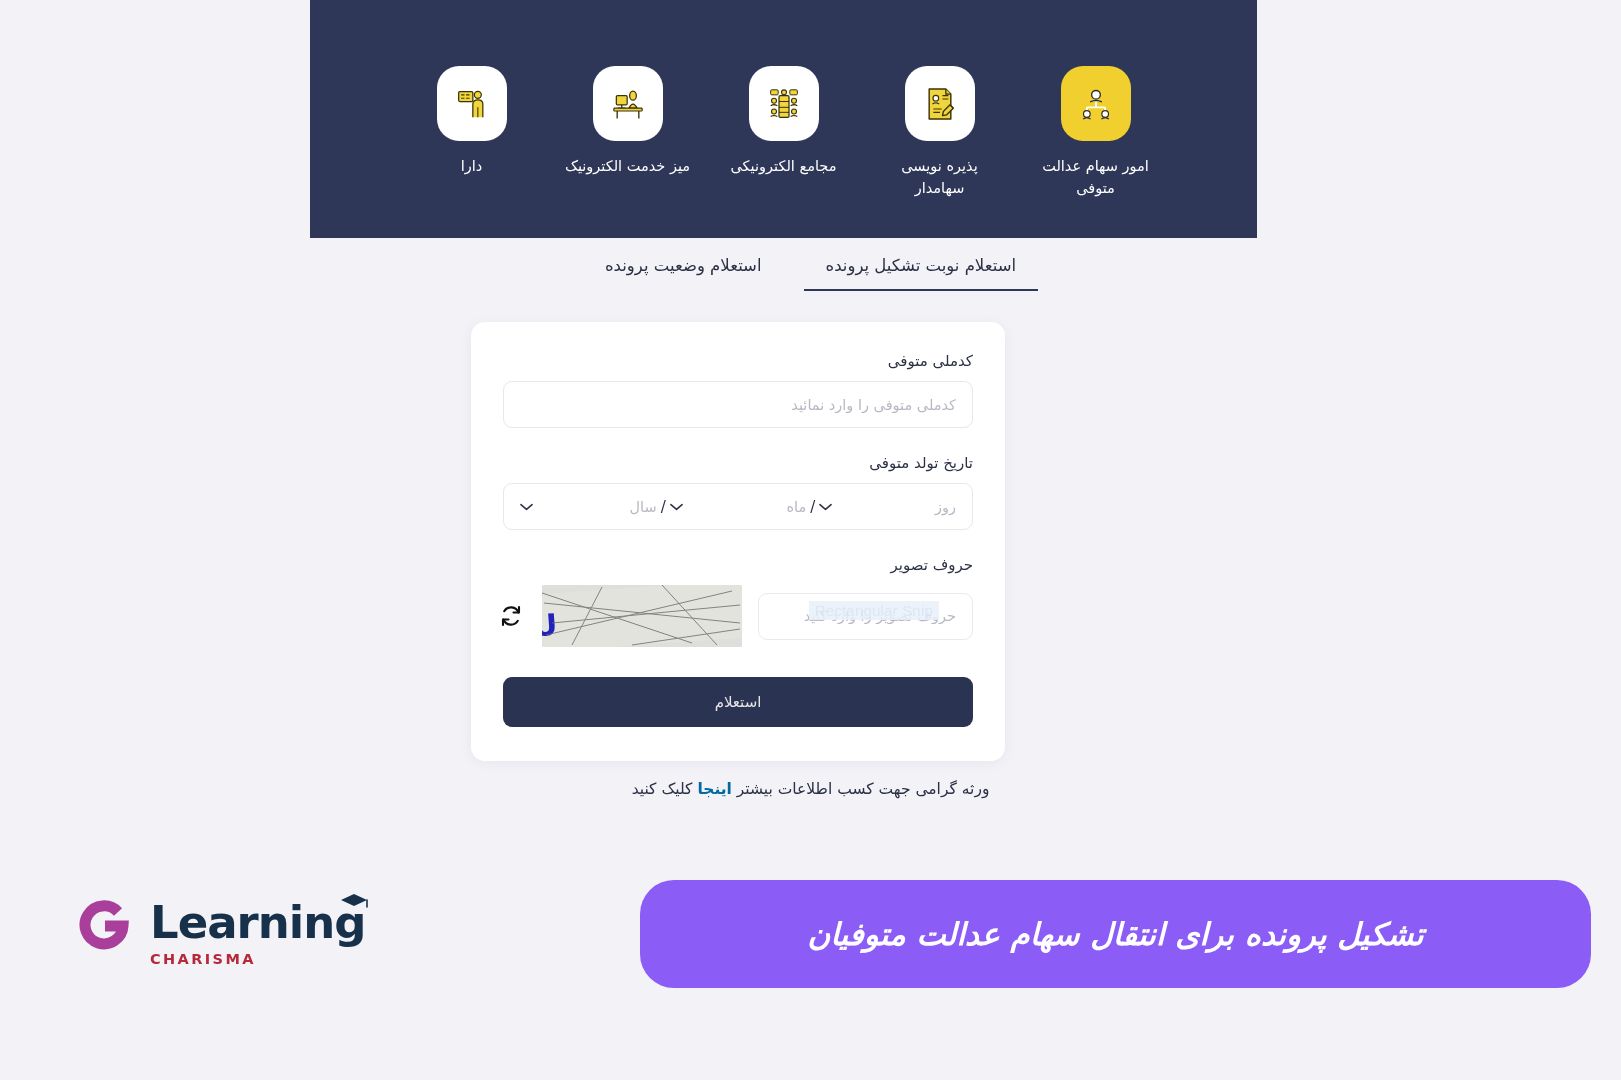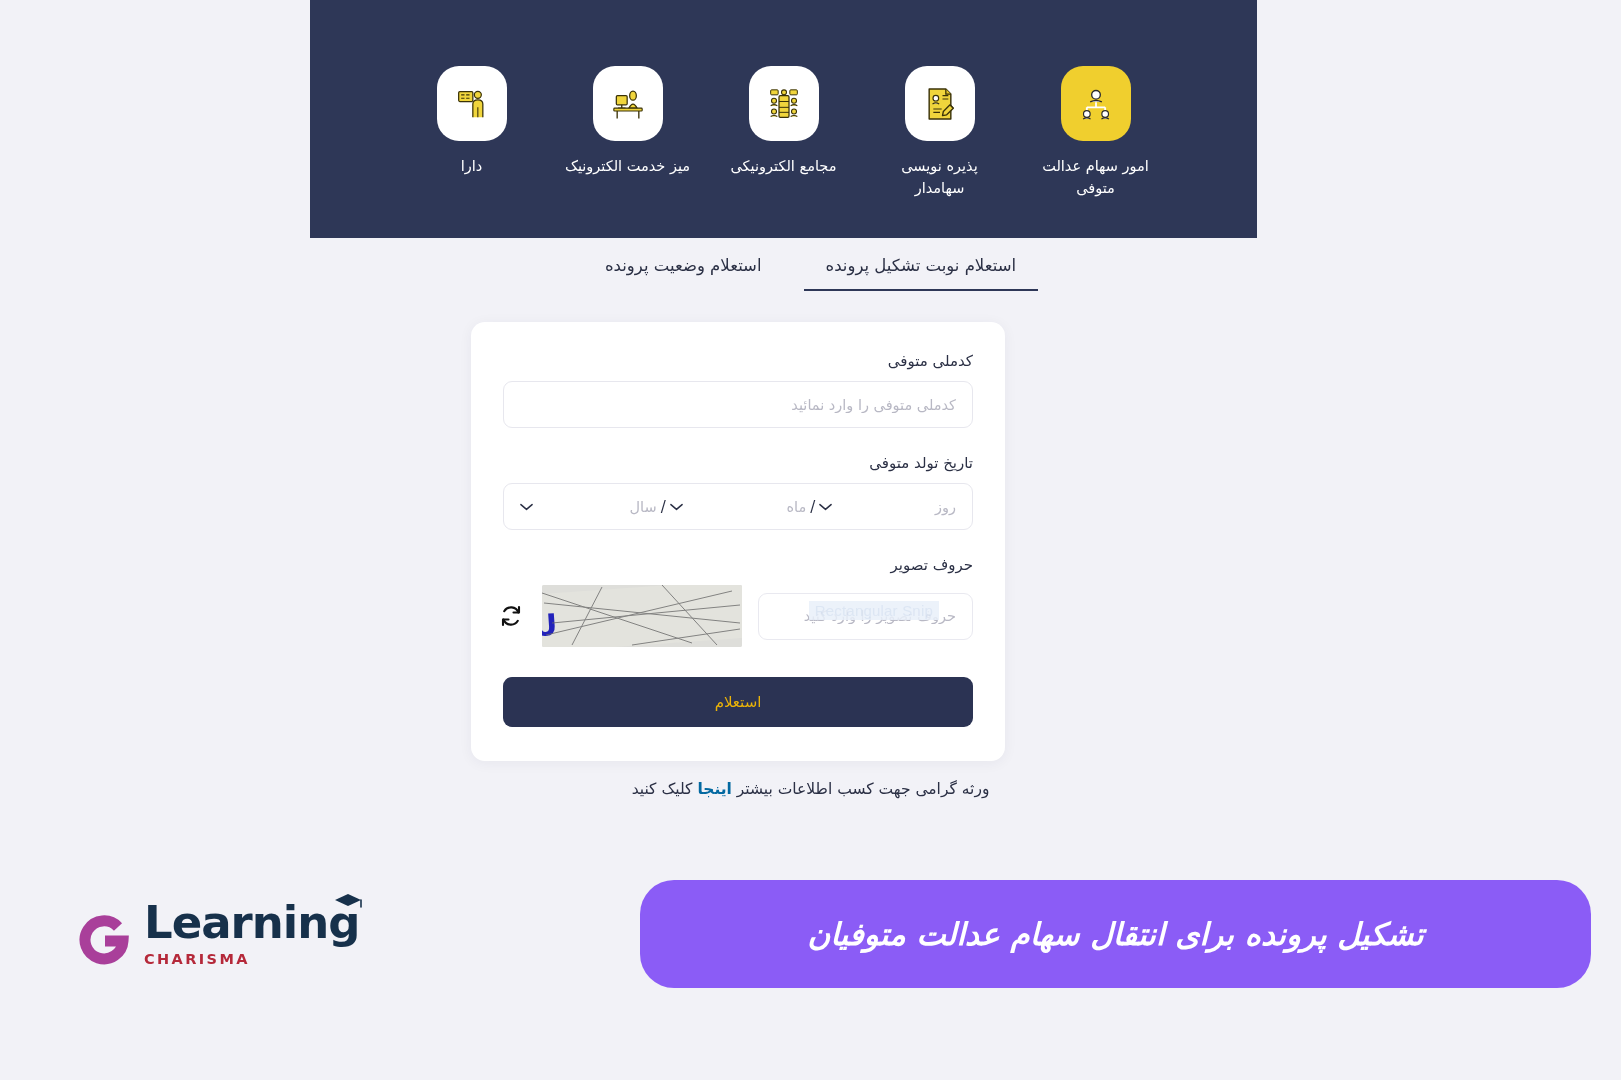--- a/index.html
+++ b/index.html
@@ -231,21 +231,21 @@
     border: none;
   }
 
   .submit-btn {
     width: 100%;
     height: 50px;
     margin-top: 30px;
     background: #2b3353;
     border: none;
     border-radius: 9px;
-    color: #eab308;
+    color: #e5e5e5;
     font-size: 15px;
     font-family: inherit;
     cursor: pointer;
   }
 
   
   .helper-line {
     position: absolute;
     top: 780px;
     left: 0;
@@ -262,22 +262,22 @@
     text-decoration: none;
     font-weight: bold;
   }
 
   
   .logo-block {
     position: absolute;
     left: 78px;
     top: 900px;
     display: flex;
-    align-items: flex-end;
-    gap: 14px;
+    align-items: flex-start;
+    gap: 20px;
     direction: ltr;
   }
 
   .logo-mark { width: 52px; height: 52px; flex: none; }
 
   .logo-text { display: flex; flex-direction: column; line-height: 1; }
 
   .logo-word {
     font-size: 45px;
     font-weight: bold;

